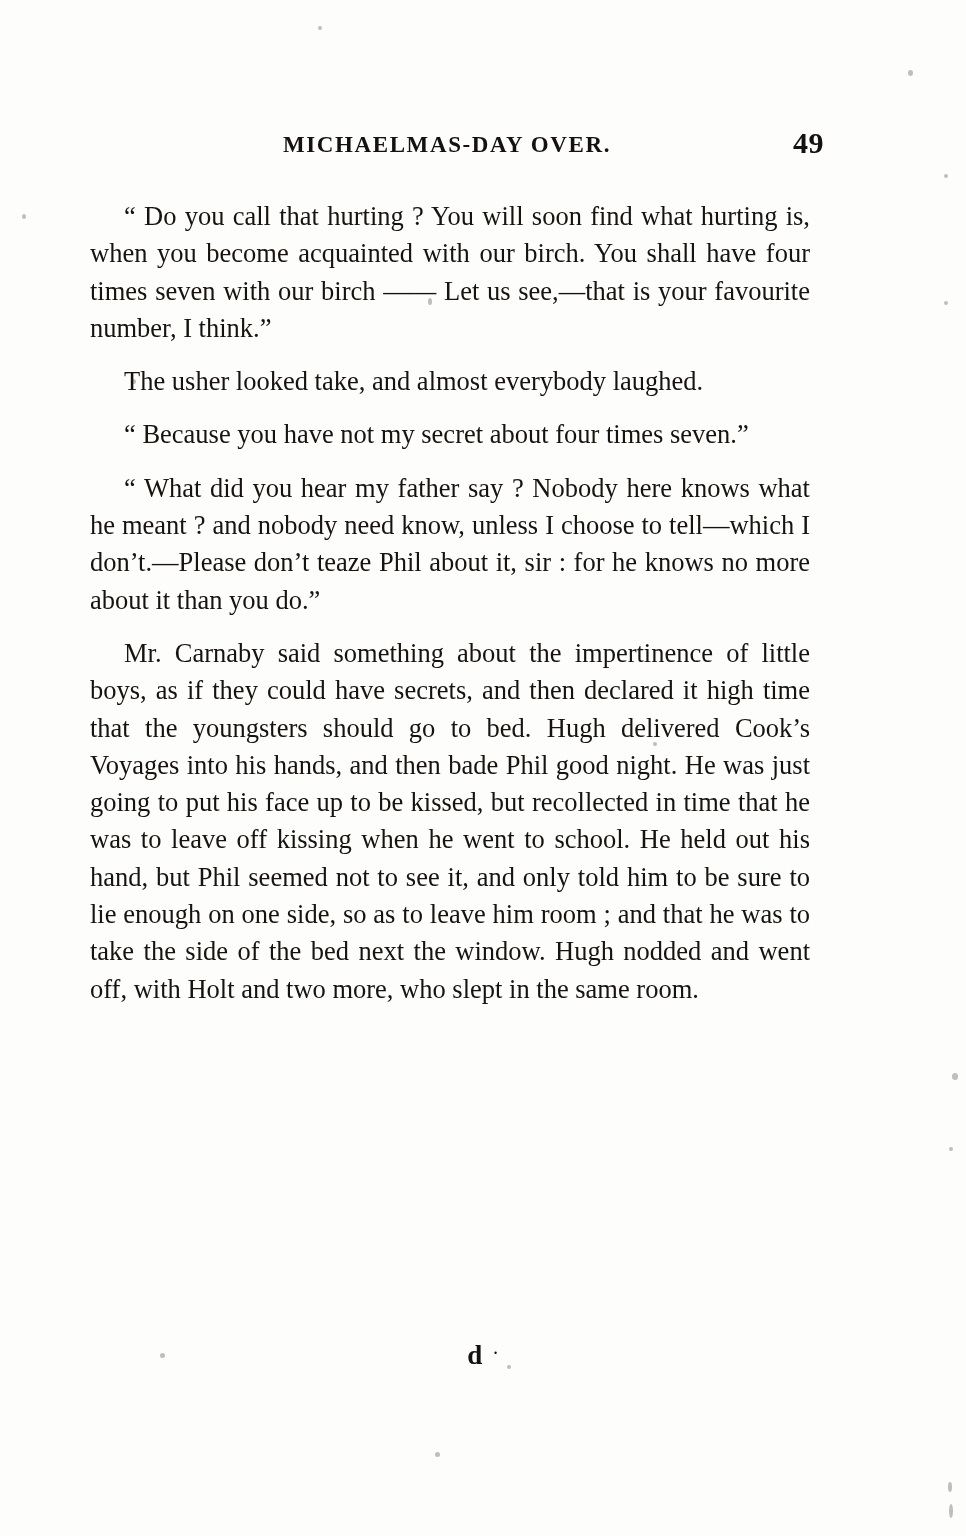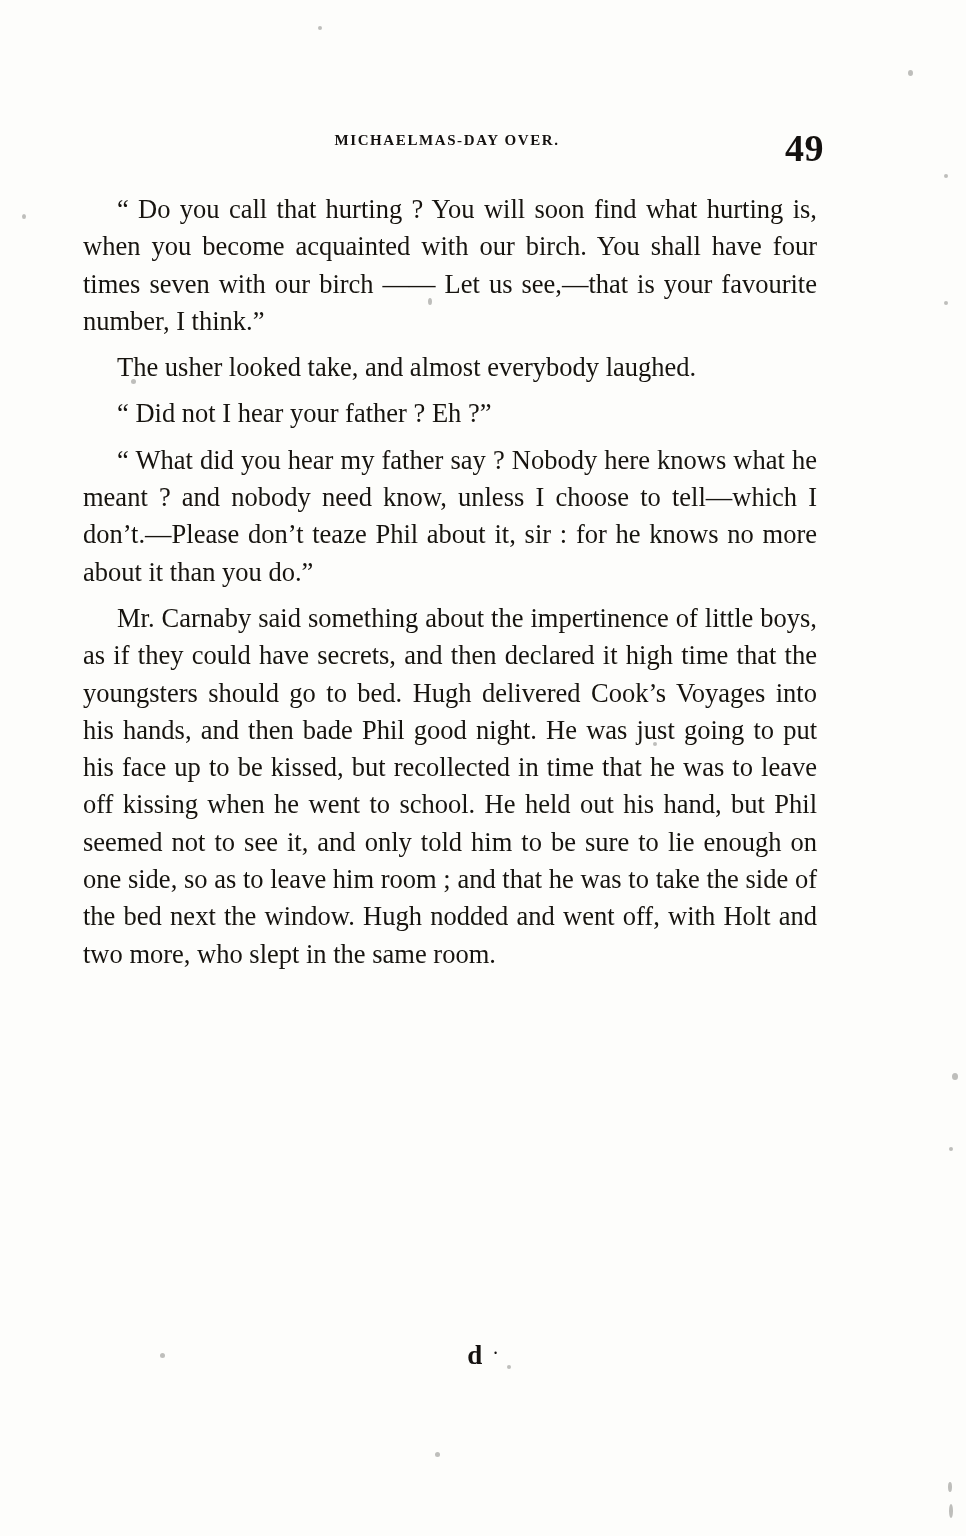--- a/index.html
+++ b/index.html
@@ -33,48 +33,48 @@
     position: absolute;
     top: 132px;
     left: 72px;
     width: 750px;
     display: flex;
     align-items: baseline;
     justify-content: center;
   }
   .running-head {
     font-family: "Liberation Serif", serif;
-    font-size: 15px;
+    font-size: 23px;
     letter-spacing: 1.6px;
     font-weight: 700;
     color: #14110f;
     white-space: nowrap;
   }
   .folio {
     position: absolute;
     top: 126px;
     right: 142px;
-    font-size: 38px;
+    font-size: 30px;
     font-weight: 700;
     color: #14110f;
     letter-spacing: .5px;
   }
   .body-text {
     position: absolute;
     top: 182px;
     left: 74px;
     width: 752px;
     font-size: 26.5px;
     line-height: 37.3px;
     color: #17140f;
     text-align: justify;
     text-justify: inter-word;
   }
   .body-text p {
-    margin: 9px;
+    margin: 16px;
     text-indent: 34px;
   }
   .sig {
     position: absolute;
     top: 1340px;
     left: 0;
     width: 966px;
     text-align: center;
     font-size: 27px;
     font-weight: 700;
@@ -109,21 +109,21 @@
   <div class="speck" style="left:949px; top:1504px; width:4px; height:14px;"></div>
 
   <div class="header">
     <span class="running-head">MICHAELMAS-DAY OVER.</span>
   </div>
   <div class="folio">49</div>
 
   <div class="body-text">
     <p>“ Do you call that hurting ?   You will soon find what hurting is, when you become acquainted with our birch. You shall have four times seven with our birch —— Let us see,—that is your favourite number, I think.”</p>
     <p>The usher looked take, and almost everybody laughed.</p>
-    <p>“ Did not I hear your father ?   Eh ?”</p>
+    <p>“ Because you have not my secret about four times seven.”</p>
     <p>“ What did you hear my father say ?   Nobody here knows what he meant ? and nobody need know, unless I choose to tell—which I don’t.—Please don’t teaze Phil about it, sir : for he knows no more about it than you do.”</p>
     <p>Mr. Carnaby said something about the impertinence of little boys, as if they could have secrets, and then declared it high time that the youngsters should go to bed.   Hugh delivered Cook’s Voyages into his hands, and then bade Phil good night.   He was just going to put his face up to be kissed, but recollected in time that he was to leave off kissing when he went to school.   He held out his hand, but Phil seemed not to see it, and only told him to be sure to lie enough on one side, so as to leave him room ; and that he was to take the side of the bed next the window.   Hugh nodded and went off, with Holt and two more, who slept in the same room.</p>
   </div>
 
   <div class="sig">
     <span>d</span><span class="dot">·</span>
   </div>
 
 </div>
 

